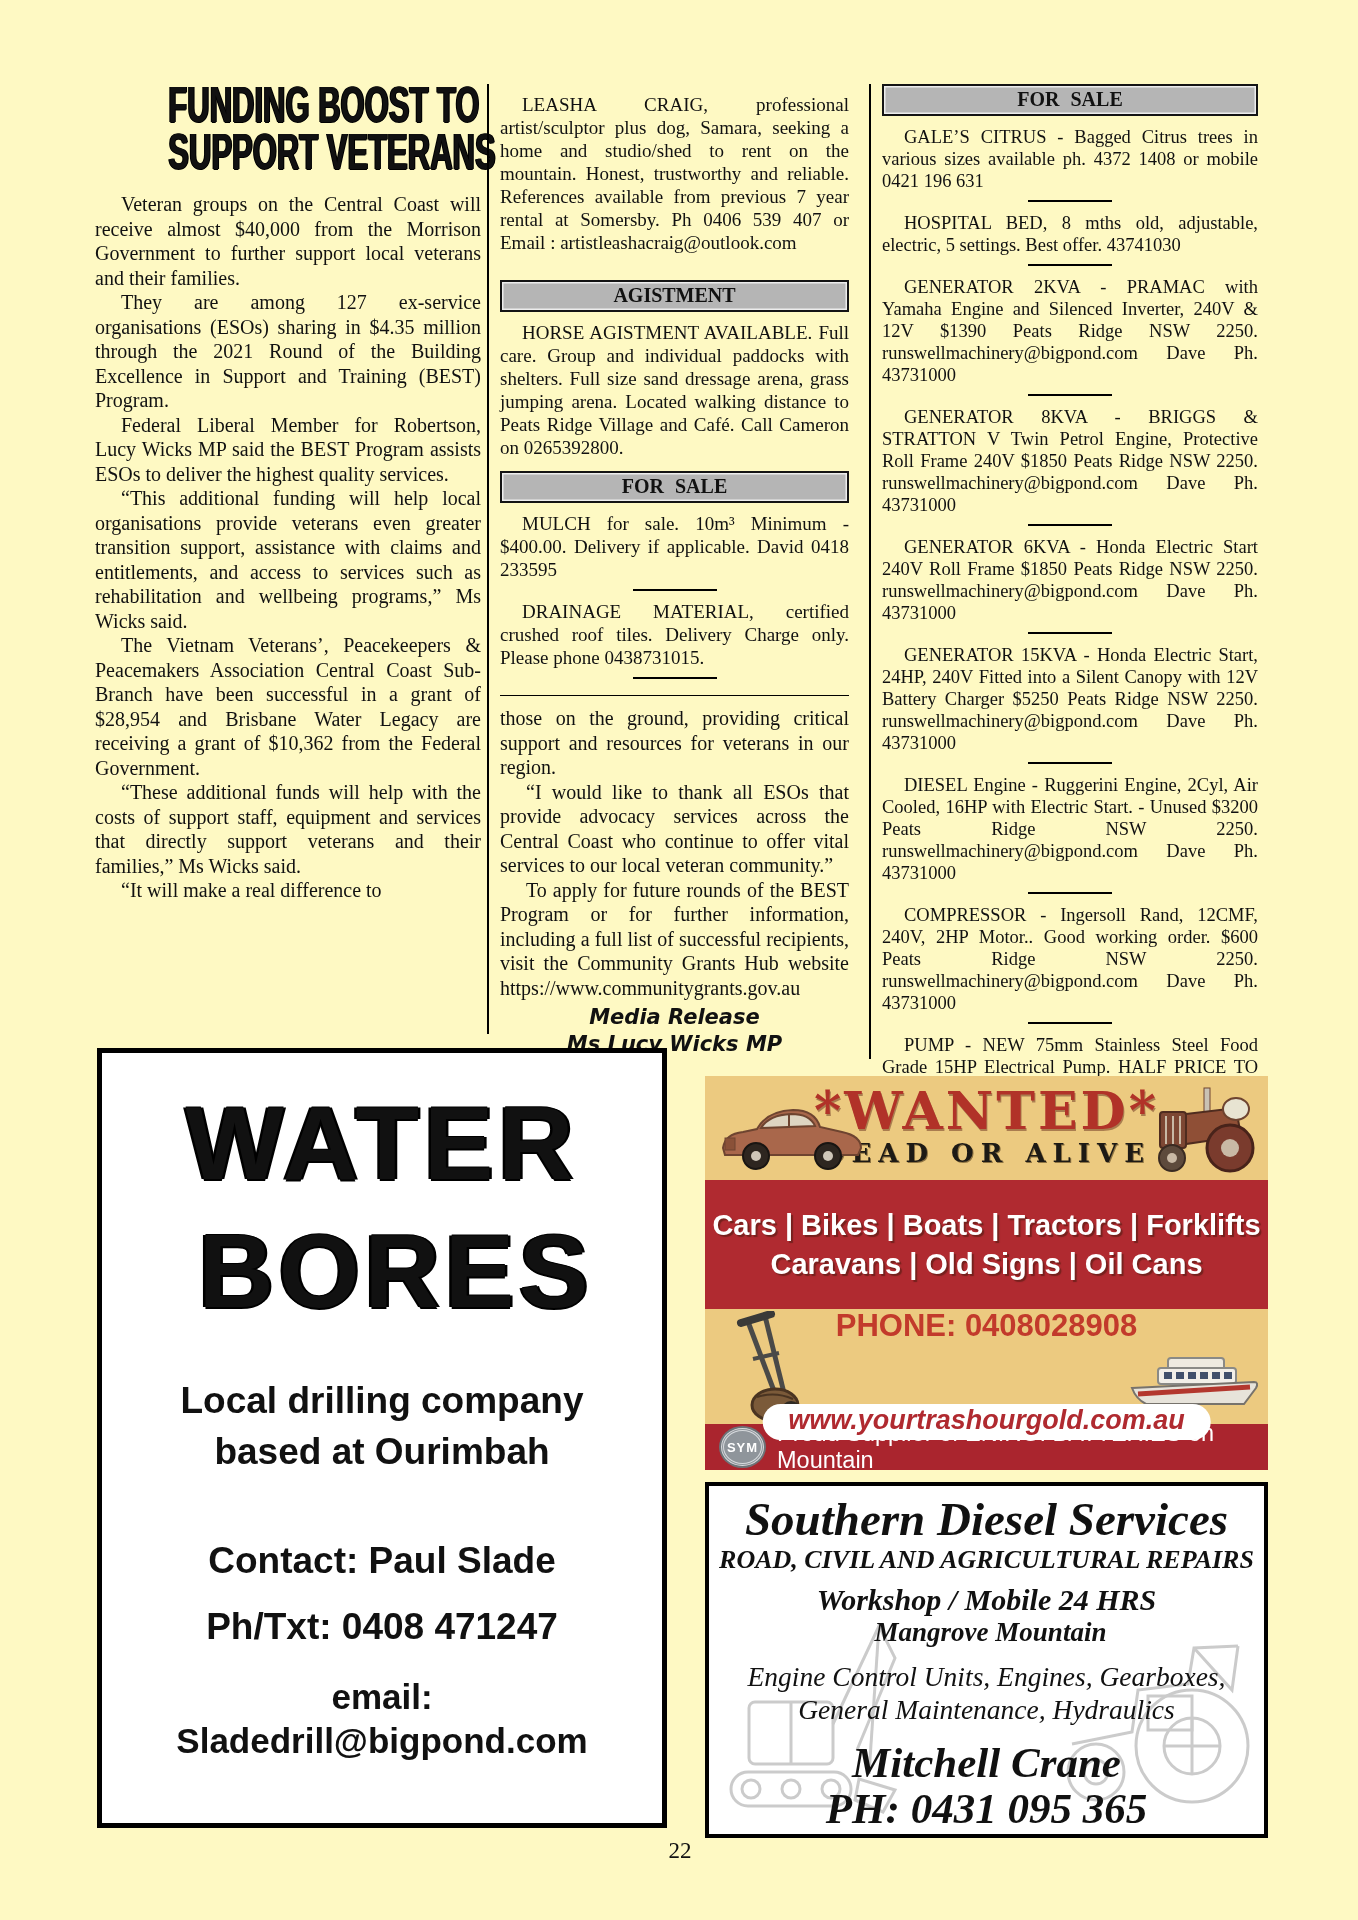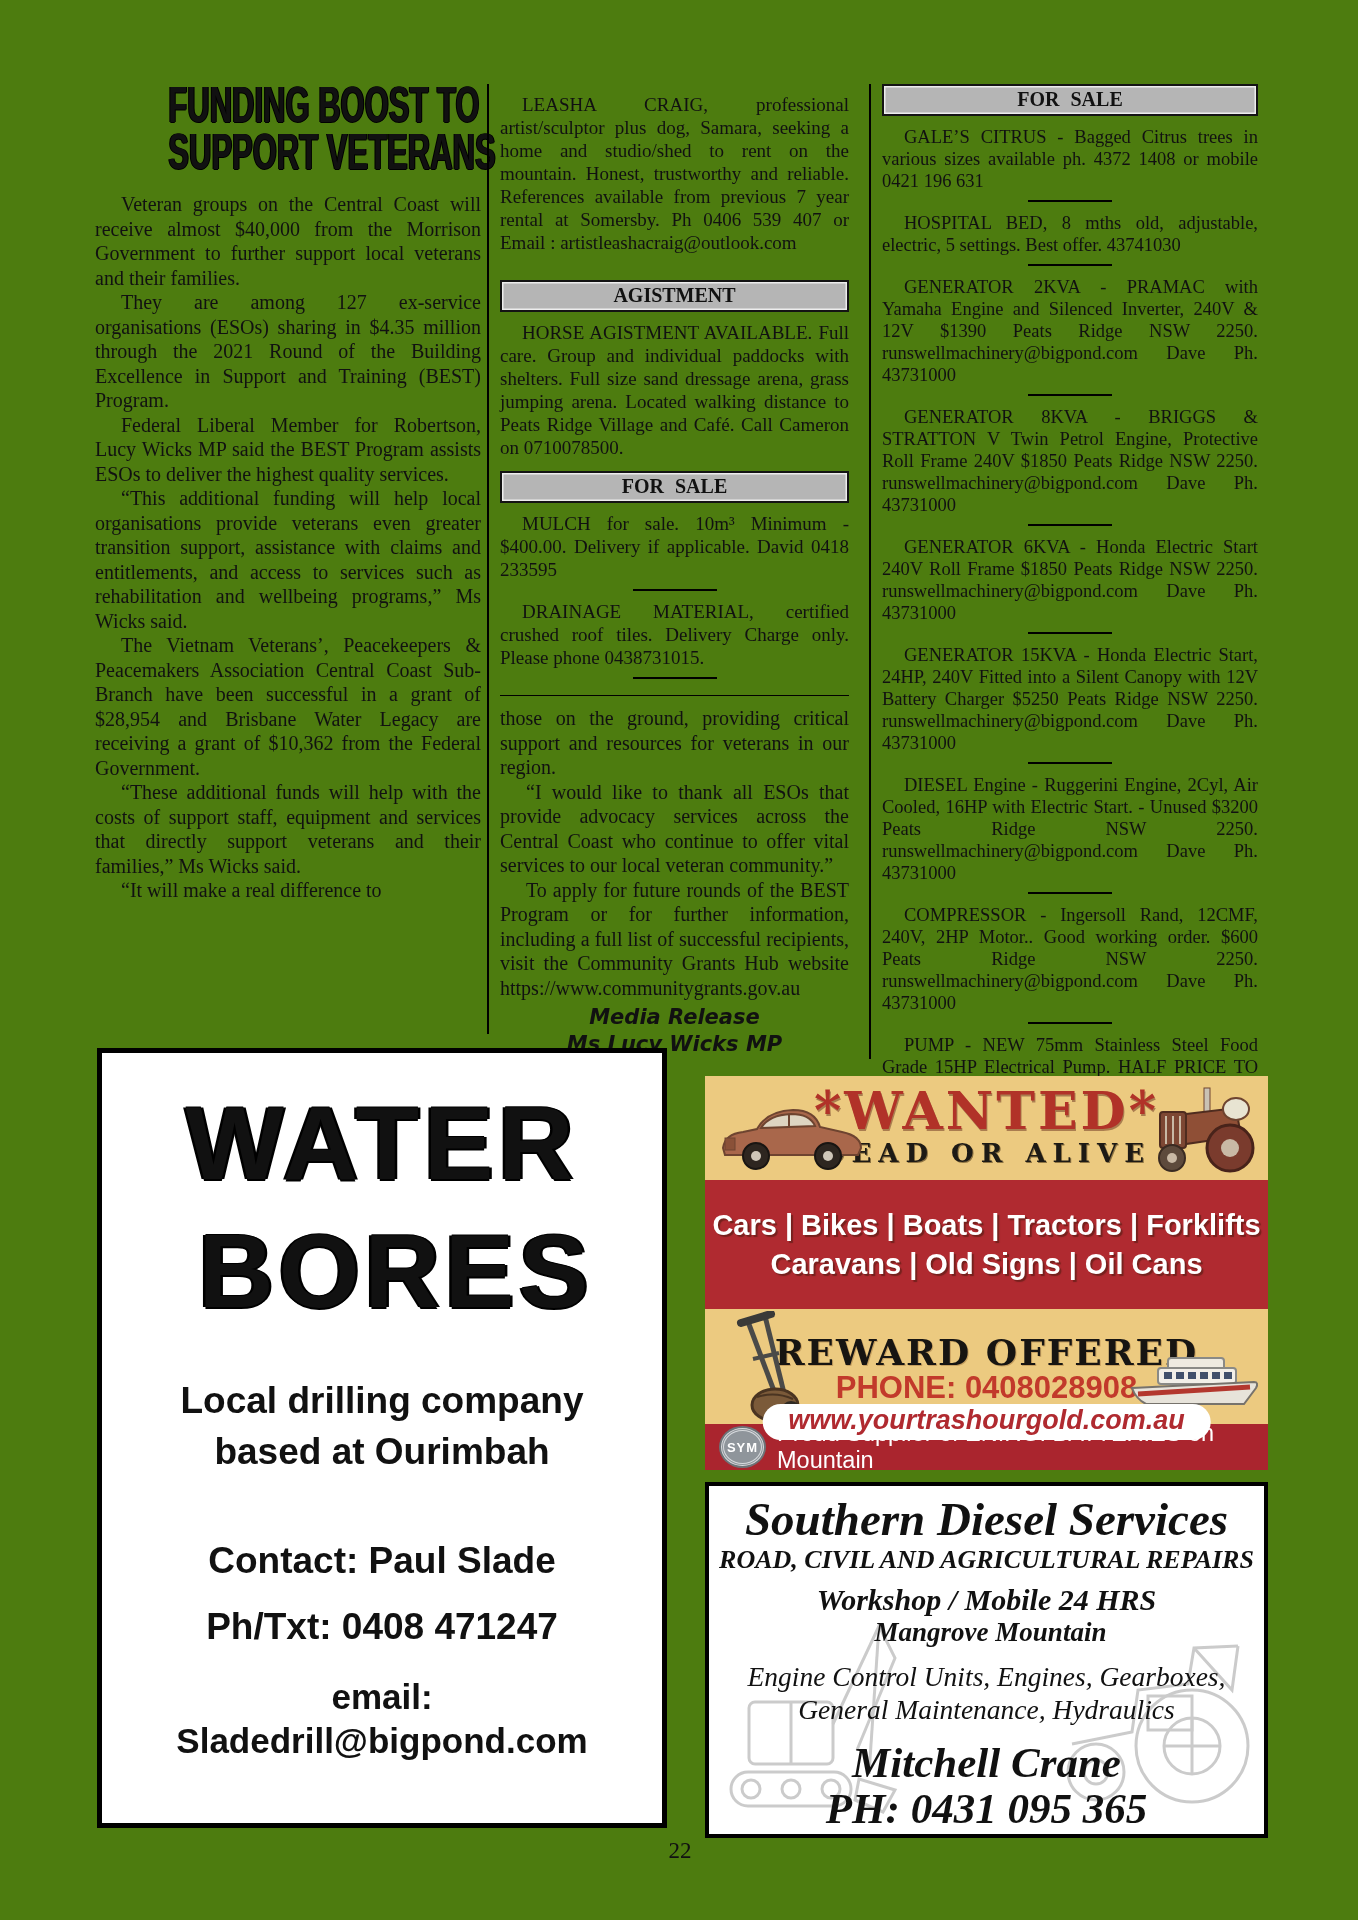--- a/index.html
+++ b/index.html
@@ -1,16 +1,16 @@
 <!DOCTYPE html>
 <html><head>
 <meta charset="utf-8">
 <style>
   html,body { margin:0; padding:0; background:#e9e9e9; }
-  .page { position:relative; width:1358px; height:1920px; background:#4d7c0f;
+  .page { position:relative; width:1358px; height:1920px; background:#fef9c3;
           font-family:"Liberation Serif", serif; color:#111; overflow:hidden; margin:0 auto; }
 
   
   .vrule { position:absolute; width:2px; background:#000; }
   .vrule1 { left:487px; top:84px; height:950px; }
   .vrule2 { left:869px; top:84px; height:975px; }
 
   .left-col  { position:absolute; left:95px;  top:82px; width:386px; }
   .mid-col   { position:absolute; left:500px; top:84px; width:349px; }
   .right-col { position:absolute; left:882px; top:84px; width:376px; }
@@ -121,21 +121,21 @@
     <p class="body-text">“It will make a real difference to</p>
   </div>
 
   <div class="vrule vrule1"></div>
   <div class="vrule vrule2"></div>
 
   <div class="mid-col">
     <p class="ad-text">LEASHA CRAIG, professional artist/sculptor plus dog, Samara, seeking a home and studio/shed to rent on the mountain. Honest, trustworthy and reliable. References available from previous 7 year rental at Somersby. Ph 0406 539 407 or Email : artistleashacraig@outlook.com</p>
 
     <div class="section-header mt26">AGISTMENT</div>
-    <p class="ad-text">HORSE AGISTMENT AVAILABLE. Full care. Group and individual paddocks with shelters. Full size sand dressage arena, grass jumping arena. Located walking distance to Peats Ridge Village and Café. Call Cameron on 0710078500.</p>
+    <p class="ad-text">HORSE AGISTMENT AVAILABLE. Full care. Group and individual paddocks with shelters. Full size sand dressage arena, grass jumping arena. Located walking distance to Peats Ridge Village and Café. Call Cameron on 0265392800.</p>
 
     <div class="section-header mt12">FOR SALE</div>
     <p class="ad-text">MULCH for sale. 10m³ Minimum - $400.00. Delivery if applicable. David 0418 233595</p>
     <div class="ad-sep"></div>
     <p class="ad-text">DRAINAGE MATERIAL, certified crushed roof tiles.  Delivery Charge only.  Please phone 0438731015.</p>
     <div class="ad-sep"></div>
 
     <div class="full-rule"></div>
     <p class="body-text noindent">those on the ground, providing critical support and resources for veterans in our region.</p>
     <p class="body-text">“I would like to thank all ESOs that provide advocacy services across the Central Coast who continue to offer vital services to our local veteran community.”</p>
@@ -224,21 +224,20 @@
           <path d="M26 8 L56 88" stroke="#4a4a48" stroke-width="5" fill="none"></path>
           <path d="M44 5 L64 86" stroke="#4a4a48" stroke-width="5" fill="none"></path>
           <path d="M20 12 L50 3" stroke="#3a3a38" stroke-width="8" stroke-linecap="round" fill="none"></path>
           <path d="M32 48 L58 42" stroke="#4a4a48" stroke-width="4" fill="none"></path>
           <ellipse cx="54" cy="94" rx="23" ry="16" fill="#7b5a39" stroke="#4a3421" stroke-width="3"></ellipse>
           <path d="M36 86 Q54 80 72 88" stroke="#4a3421" stroke-width="2" fill="none"></path>
           <circle cx="70" cy="100" r="10" fill="#2f2a24"></circle>
           <circle cx="70" cy="100" r="4" fill="#d8d2c4"></circle>
         </svg>
       </span>
-      <div class="wa-reward">REWARD OFFERED</div>
       <div class="wa-phone">PHONE: 0408028908</div>
       <span class="wa-boat">
         <svg width="132" height="60" viewBox="0 0 132 60">
           <rect x="40" y="4" width="56" height="12" rx="3" fill="#eeeae0" stroke="#8a8a86" stroke-width="2"></rect>
           <rect x="30" y="14" width="78" height="16" rx="3" fill="#f2efe8" stroke="#8a8a86" stroke-width="2"></rect>
           <rect x="36" y="18" width="8" height="7" fill="#41506b"></rect>
             <rect x="48" y="18" width="8" height="7" fill="#41506b"></rect>
           <rect x="60" y="18" width="8" height="7" fill="#41506b"></rect>
             <rect x="72" y="18" width="8" height="7" fill="#41506b"></rect>
           <rect x="84" y="18" width="8" height="7" fill="#41506b"></rect>

